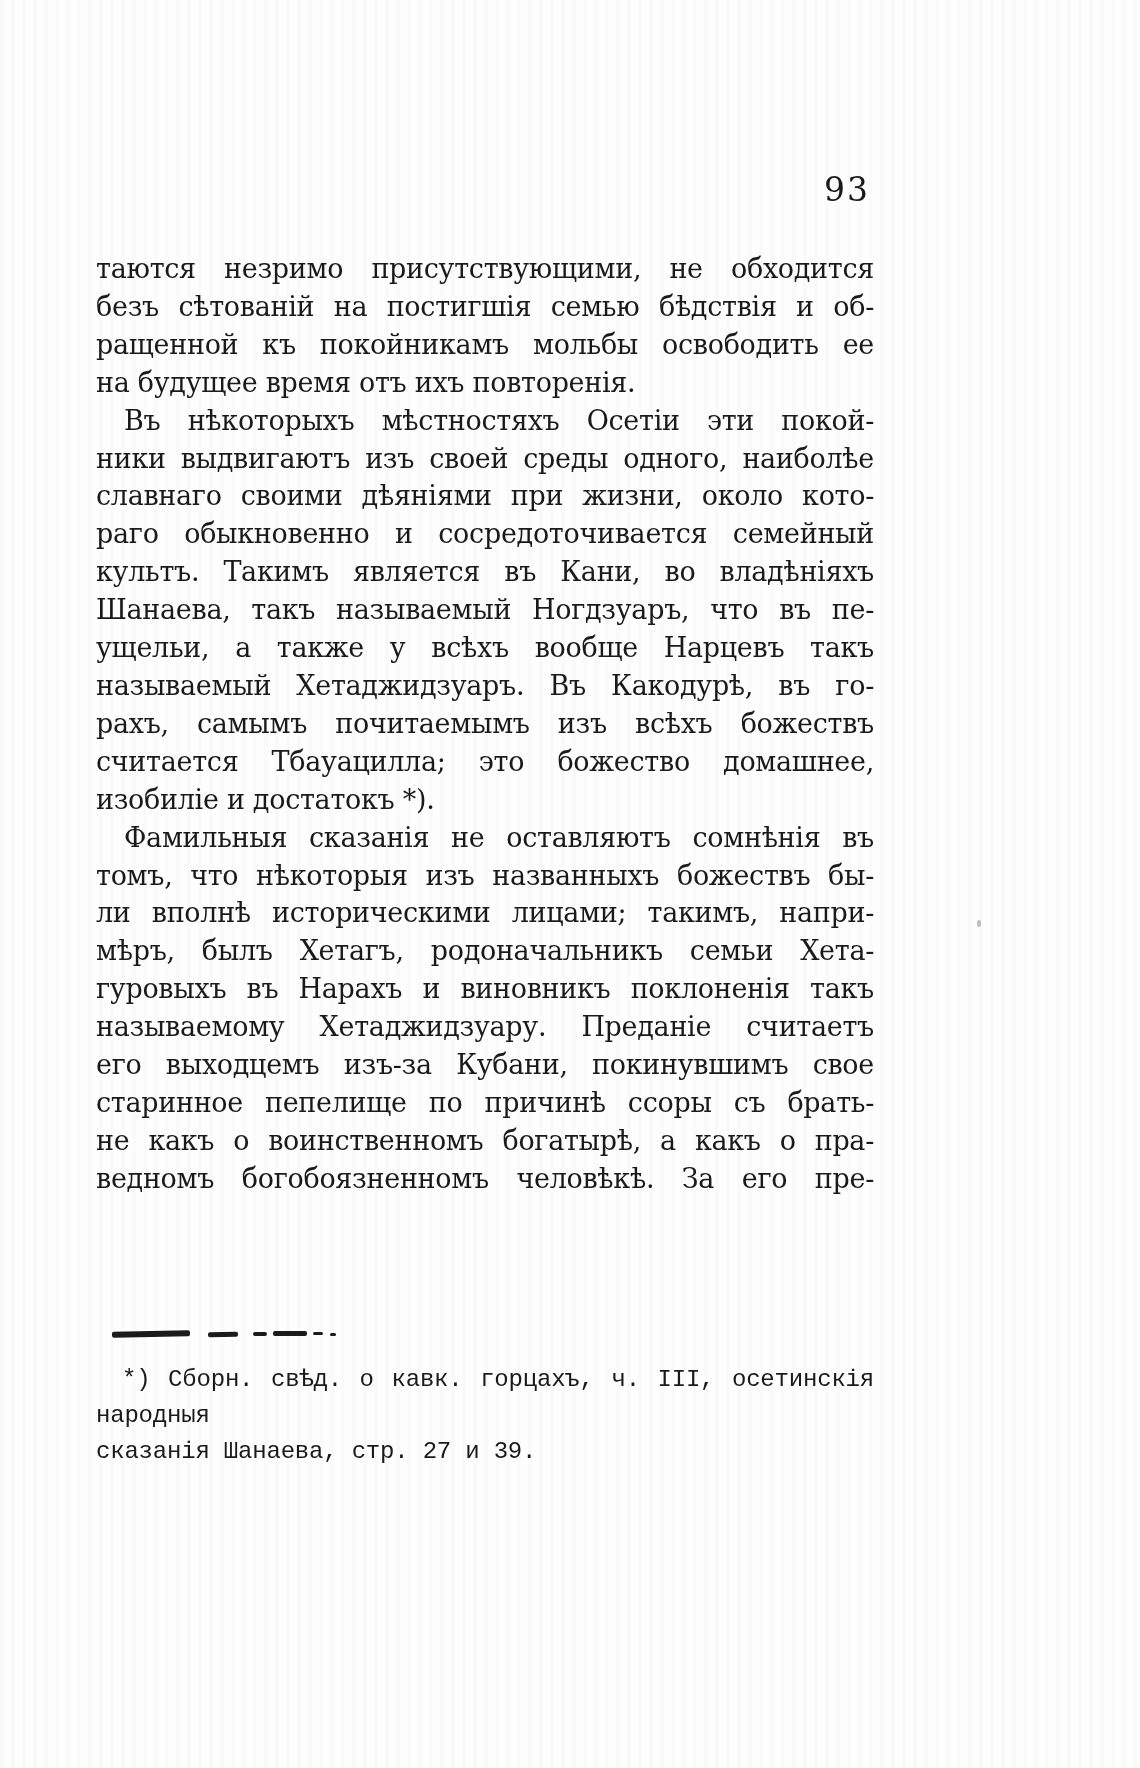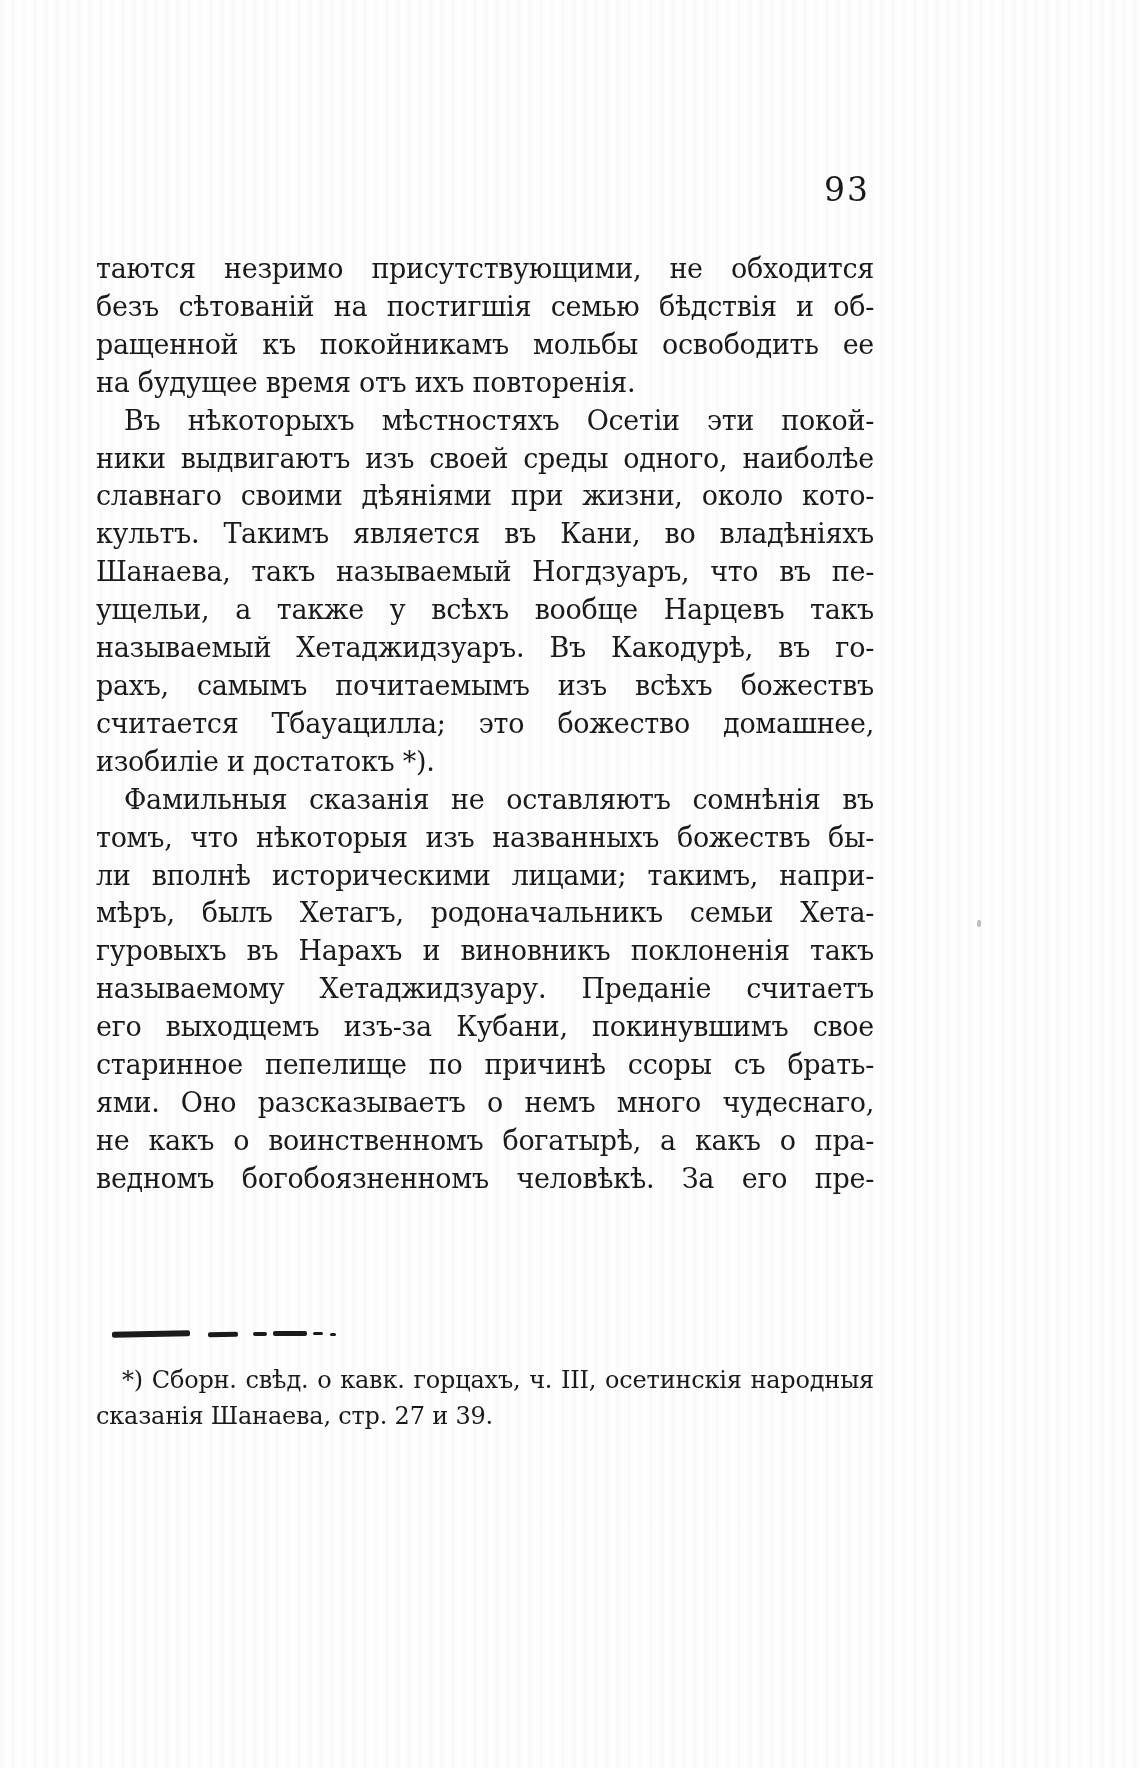--- a/index.html
+++ b/index.html
@@ -71,20 +71,21 @@
   .seg.s6 { left: 218px; top: 5px; width: 6px;  height: 3px; }
   .footnote {
     position: absolute;
     left: 96px;
     top: 1362px;
     width: 778px;
     font-size: 24px;
     line-height: 36px;
     letter-spacing: -0.2px;
     font-weight: 500;
+    font-family: Liberation Mono, monospace;
   }
   .footnote .line.indent { text-indent: 26px; }
   .speck {
     position: absolute;
     left: 977px;
     top: 920px;
     width: 4px;
     height: 7px;
     background: #8a8a8a;
     opacity: 0.55;
@@ -99,36 +100,36 @@
   <div class="page-number">93</div>
 
   <div class="body-text">
       <div class="line">таются незримо присутствующими, не обходится</div>
       <div class="line">безъ сѣтованій на постигшія семью бѣдствія и об-</div>
       <div class="line">ращенной къ покойникамъ мольбы освободить ее</div>
       <div class="line para-end">на будущее время отъ ихъ повторенія.</div>
       <div class="line indent">Въ нѣкоторыхъ мѣстностяхъ Осетіи эти покой-</div>
       <div class="line">ники выдвигаютъ изъ своей среды одного, наиболѣе</div>
       <div class="line">славнаго своими дѣяніями при жизни, около кото-</div>
+      <div class="line">раго обыкновенно и сосредоточивается семейный</div>
       <div class="line">культъ. Такимъ является въ Кани, во владѣніяхъ</div>
       <div class="line">Шанаева, такъ называемый Ногдзуаръ, что въ пе-</div>
       <div class="line">ущельи, а также у всѣхъ вообще Нарцевъ такъ</div>
       <div class="line">называемый Хетаджидзуаръ. Въ Какодурѣ, въ го-</div>
       <div class="line">рахъ, самымъ почитаемымъ изъ всѣхъ божествъ</div>
       <div class="line">считается Тбауацилла; это божество домашнее,</div>
       <div class="line para-end">изобиліе и достатокъ *).</div>
       <div class="line indent">Фамильныя сказанія не оставляютъ сомнѣнія въ</div>
       <div class="line">томъ, что нѣкоторыя изъ названныхъ божествъ бы-</div>
       <div class="line">ли вполнѣ историческими лицами; такимъ, напри-</div>
       <div class="line">мѣръ, былъ Хетагъ, родоначальникъ семьи Хета-</div>
       <div class="line">гуровыхъ въ Нарахъ и виновникъ поклоненія такъ</div>
       <div class="line">называемому Хетаджидзуару. Преданіе считаетъ</div>
       <div class="line">его выходцемъ изъ-за Кубани, покинувшимъ свое</div>
       <div class="line">старинное пепелище по причинѣ ссоры съ брать-</div>
-      <div class="line">ями. Оно разсказываетъ о немъ много чудеснаго,</div>
       <div class="line">не какъ о воинственномъ богатырѣ, а какъ о пра-</div>
       <div class="line">ведномъ богобоязненномъ человѣкѣ. За его пре-</div>
     </div>
 
   <div class="footnote-rule">
     <span class="seg s1"></span>
     <span class="seg s2"></span>
     <span class="seg s3"></span>
     <span class="seg s4"></span>
     <span class="seg s5"></span>

